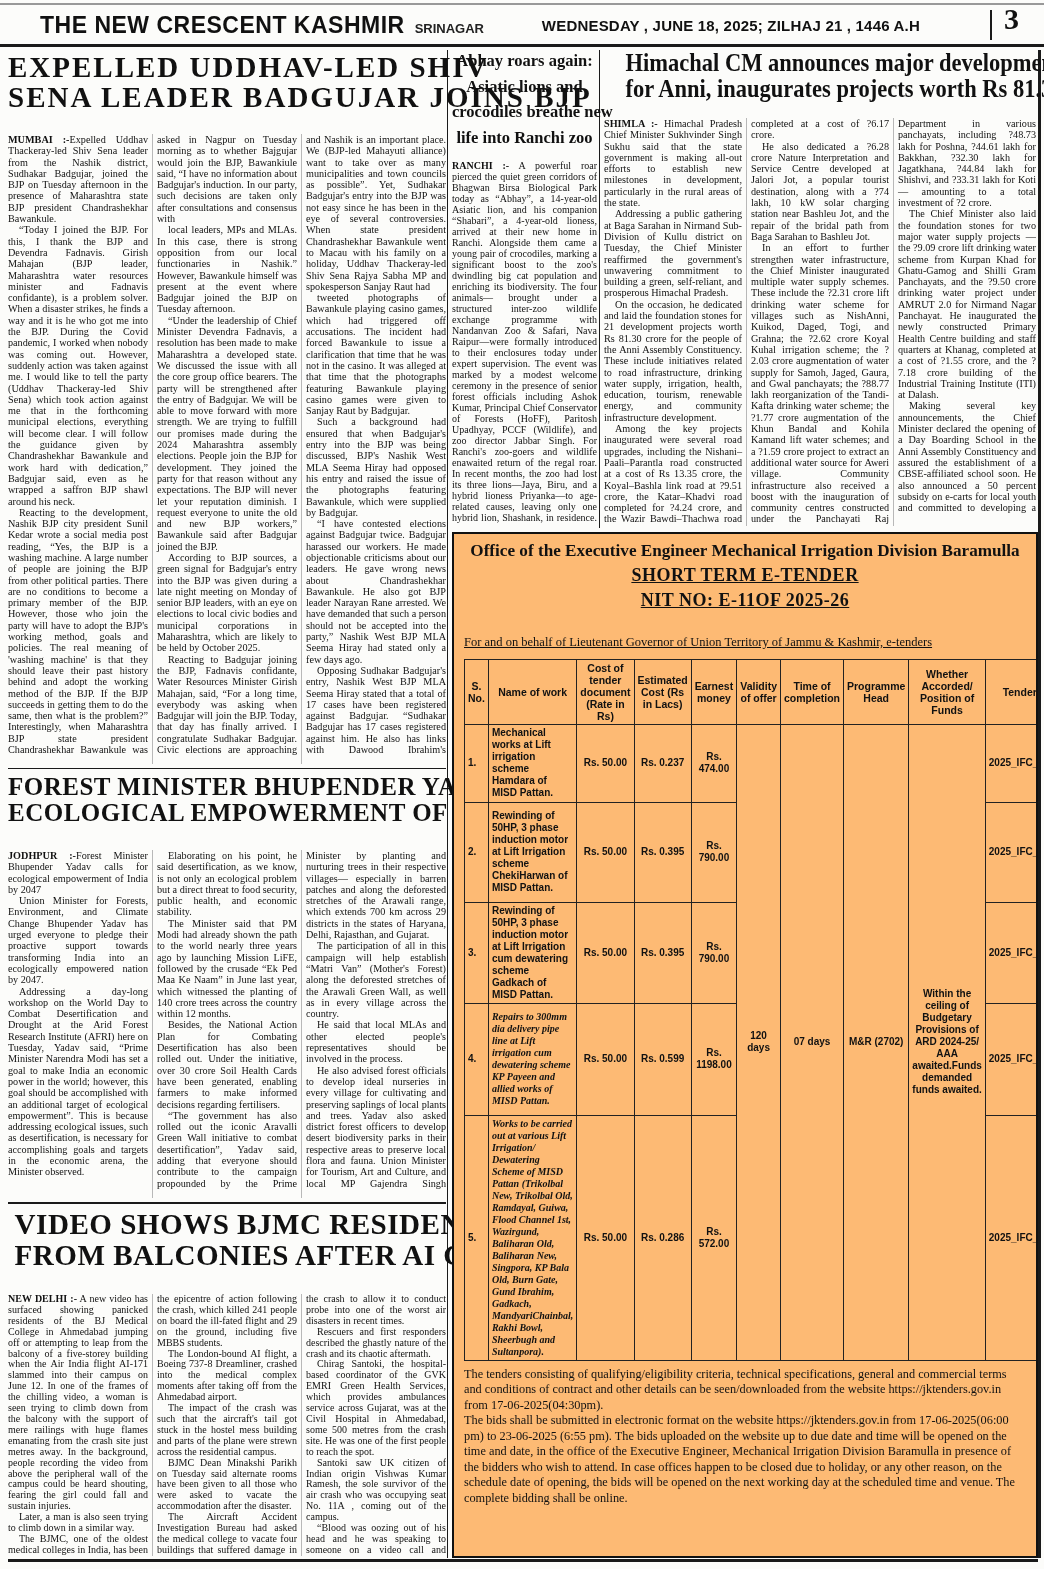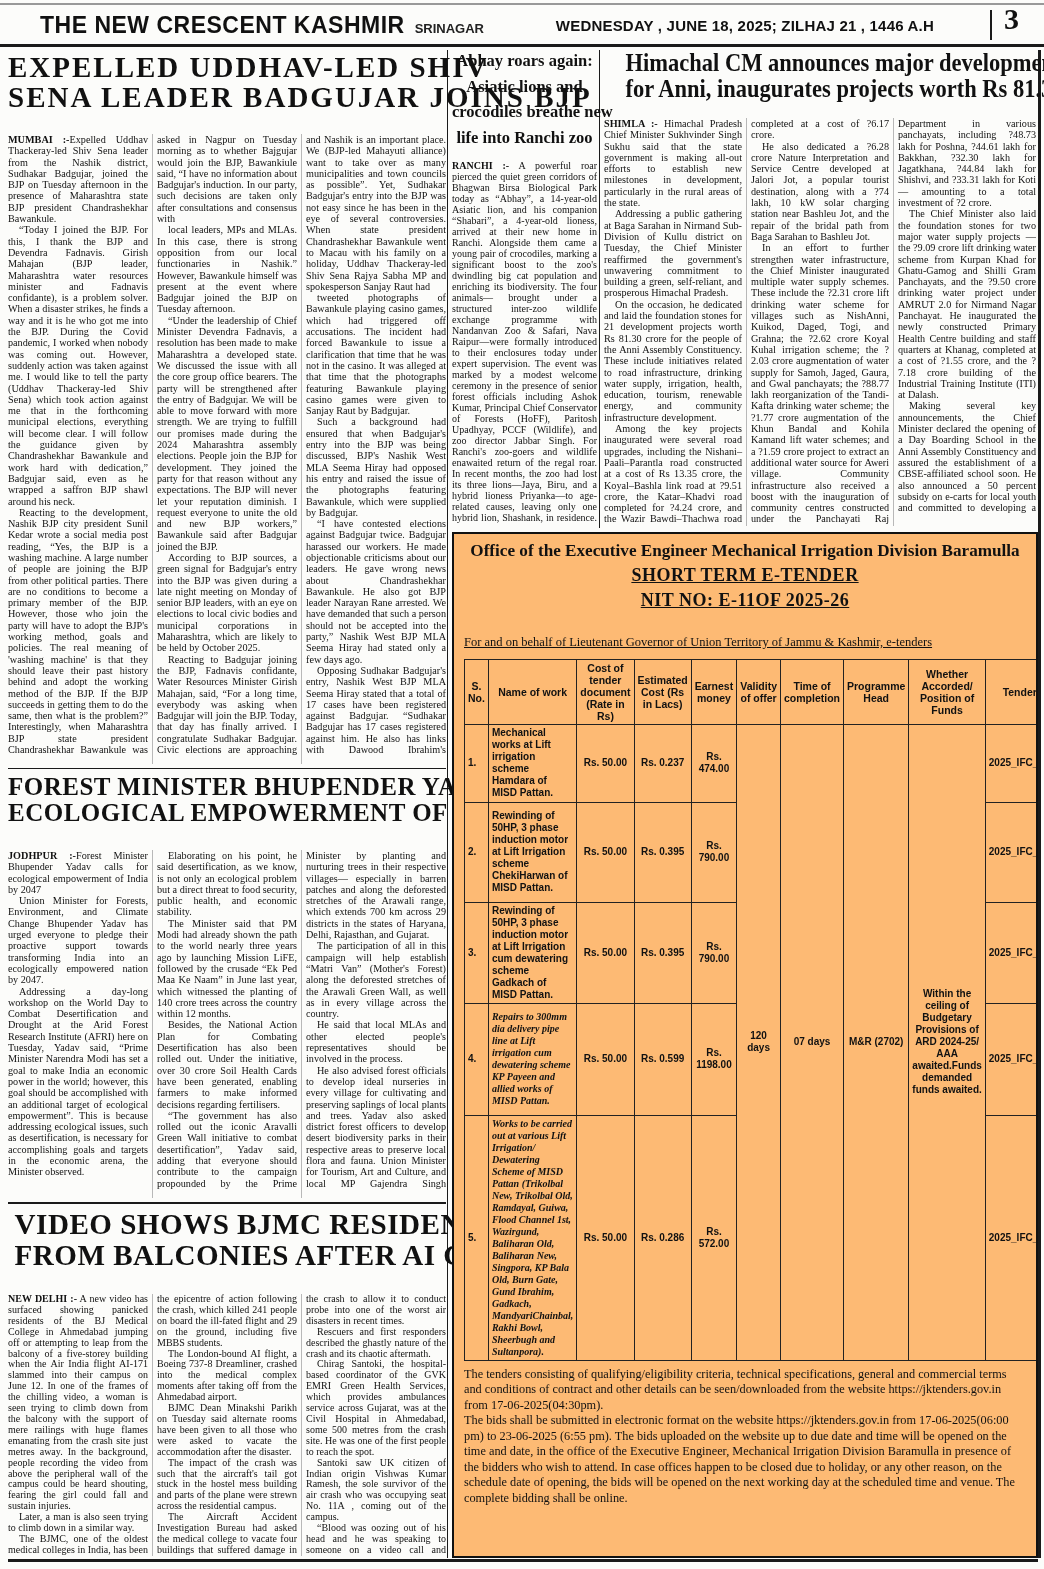--- a/index.html
+++ b/index.html
@@ -53,21 +53,21 @@
 </head>
 <body>
 
 <div class="page">
 
   <div class="abs grayline" style="left:0;top:3px;width:1044px;height:2px;"></div>
   <div class="abs" style="left:40px;top:12px;display:flex;align-items:baseline;gap:10px;">
     <span class="paper-title">THE NEW CRESCENT KASHMIR</span>
     <span class="city">SRINAGAR</span>
   </div>
-  <div class="abs dateline" style="right:110px;top:17px;">WEDNESDAY , JUNE 18, 2025; ZILHAJ 21 , 1446 A.H</div>
+  <div class="abs dateline" style="right:124px;top:17px;">WEDNESDAY , JUNE 18, 2025; ZILHAJ 21 , 1446 A.H</div>
   <div class="abs rule-v" style="left:990px;top:10px;width:2px;height:30px;"></div>
   <div class="abs pageno" style="left:1004px;top:2px;">3</div>
   <div class="abs rule-h" style="left:0;top:44px;width:1044px;height:3px;"></div>
 
   <div class="abs rule-v" style="left:447px;top:50px;width:1px;height:1508px;"></div>
   <div class="abs rule-v" style="left:599px;top:50px;width:1px;height:478px;"></div>
   <div class="abs rule-v" style="left:1038px;top:50px;width:3px;height:1508px;"></div>
   <div class="abs rule-h" style="left:8px;top:1559px;width:1030px;height:3px;"></div>
 
   <section>
@@ -116,22 +116,22 @@
   <section>
     <div class="abs hl hl-bjmc" style="left:8px;top:1208px;width:438px;height:80px;">
       <div>VIDEO SHOWS BJMC RESIDENTS LEAPING</div>
       <div>FROM BALCONIES AFTER AI CRASH</div>
     </div>
     <div class="abs art-body" style="left:8px;top:1294px;width:438px;height:262px;font-size:10px;line-height:10.9px;">
         <p><b>NEW DELHI :-</b> A new video has surfaced showing panicked residents of the BJ Medical College in Ahmedabad jumping off or attempting to leap from the balcony of a five-storey building when the Air India flight AI-171 slammed into their campus on June 12.  In one of the frames of the chilling video, a woman is seen trying to climb down from the balcony with the support of mere railings with huge flames emanating from the crash site just metres away. In the background, people recording the video from above the peripheral wall of the campus could be heard shouting, fearing the girl could fall and sustain injuries.</p>
         <p>Later, a man is also seen trying to climb down in a similar way.</p>
         <p>The BJMC, one of the oldest medical colleges in India, has been the epicentre of action following the crash, which killed 241 people on board the ill-fated flight and 29 on the ground, including five MBBS students.</p>
         <p>The London-bound AI flight, a Boeing 737-8 Dreamliner, crashed into the medical complex moments after taking off from the Ahmedabad airport.</p>
+        <p>The impact of the crash was such that the aircraft's tail got stuck in the hostel mess building and parts of the plane were strewn across the residential campus.</p>
         <p>BJMC Dean Minakshi Parikh on Tuesday said alternate rooms have been given to all those who were asked to vacate the accommodation after the disaster.</p>
-        <p>The impact of the crash was such that the aircraft's tail got stuck in the hostel mess building and parts of the plane were strewn across the residential campus.</p>
         <p>The Aircraft Accident Investigation Bureau had asked the medical college to vacate four buildings that suffered damage in the crash to allow it to conduct probe into one of the worst air disasters in recent times.</p>
         <p>Rescuers and first responders described the ghastly nature of the crash and its chaotic aftermath.</p>
         <p>Chirag Santoki, the hospital-based coordinator of the GVK EMRI Green Health Services, which provides ambulances service across Gujarat, was at the Civil Hospital in Ahmedabad, some 500 metres from the crash site. He was one of the first people to reach the spot.</p>
         <p>Santoki saw UK citizen of Indian origin Vishwas Kumar Ramesh, the sole survivor of the air crash who was occupying seat No. 11A , coming out of the campus.</p>
         <p>“Blood was oozing out of his head and he was speaking to someone on a video call and informing about the accident,” he told PTI. “When we heard the huge crash sound and the explosion, we rushed. But the heat from the site could be felt even some 500 metres from the crash spot,” Santoki said.</p>
       </div>
   </section>
 
   <section>
     <div class="abs hl hl-ranchi" style="left:452px;top:48px;width:145px;height:108px;">

